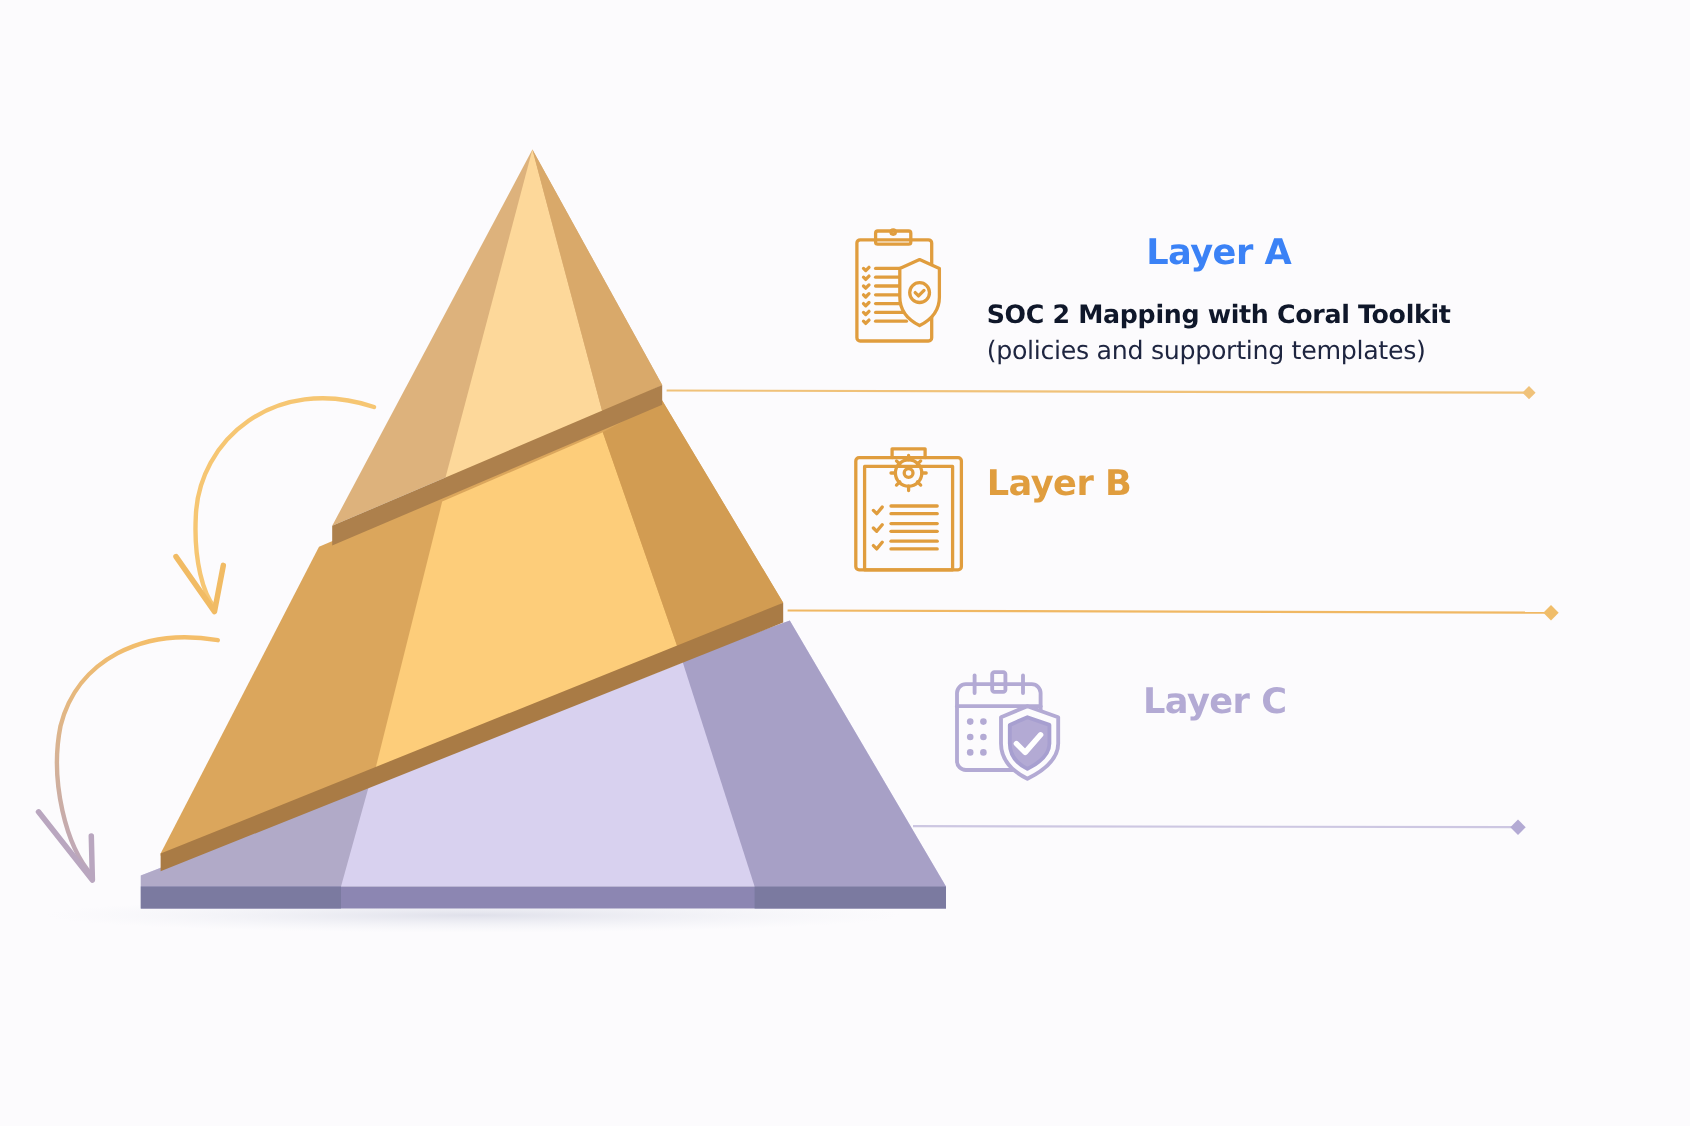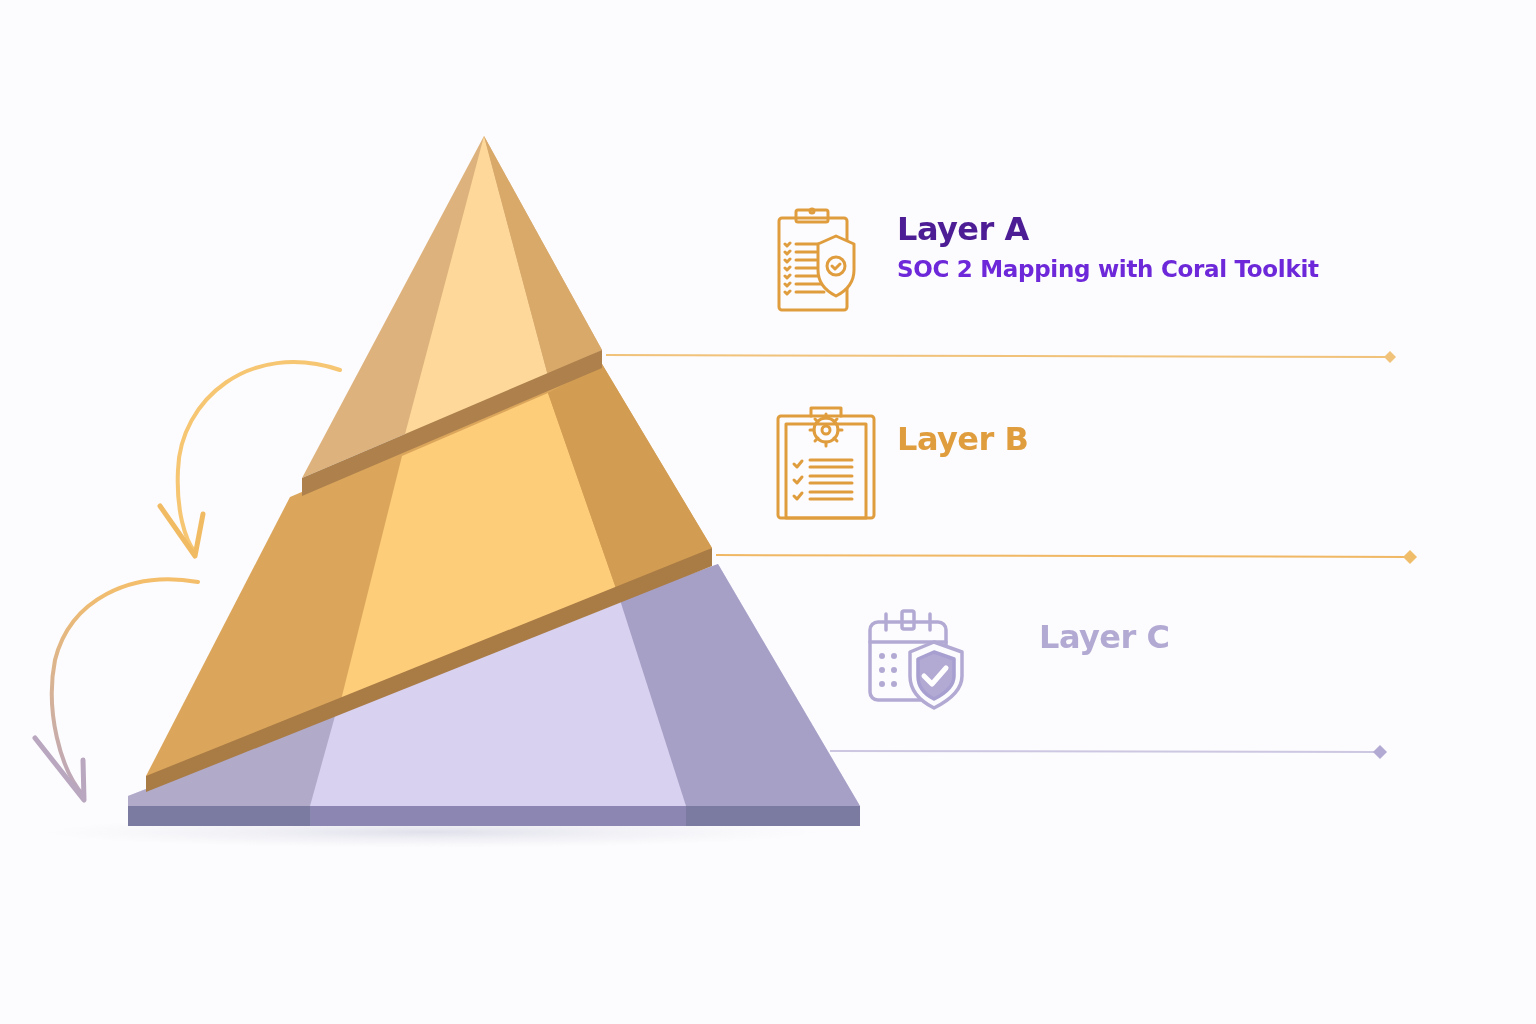--- a/index.html
+++ b/index.html
@@ -1,21 +1,21 @@
 <!DOCTYPE html>
 <html><head>
 <meta charset="utf-8">
 <style>
   html, body { margin:0; padding:0; }
   body { width:1536px; height:1024px; background:#fcfbfd; position:relative; overflow:hidden;
          font-family:"DejaVu Sans", sans-serif; }
   .stage { position:absolute; left:0; top:0; width:1536px; height:1024px; }
   .layer-block { position:absolute; }
   .layer-title { font-family:"DejaVu Sans", sans-serif; font-weight:bold; font-size:32px; letter-spacing:-0.5px; }
-  .layer-sub { font-weight:bold; font-size:23px; color:#6d28d9; margin-top:8px; letter-spacing:-0.3px; }
+  .layer-sub { font-weight:bold; font-size:23px; color:#0f172a; margin-top:26px; letter-spacing:-0.3px; }
   .layer-desc { font-size:23px; color:#1e2540; margin-top:6px; letter-spacing:-0.3px; }
   .layer-plain { font-size:23px; color:#1e2540; margin-top:14px; letter-spacing:-0.3px; }
   .icon { position:absolute; }
 </style>
 </head>
 <body>
 
 <div class="stage">
 
   <svg width="1536" height="1024" viewBox="0 0 1536 1024" style="position:absolute;left:0;top:0;">
@@ -98,22 +98,23 @@
       <line x1="20" y1="72" x2="48" y2="72"></line>
       <line x1="20" y1="80" x2="48" y2="80"></line>
       <line x1="20" y1="88" x2="48" y2="88"></line>
       <path d="M9,40 l2,2 l3,-3 M9,48 l2,2 l3,-3 M9,56 l2,2 l3,-3 M9,64 l2,2 l3,-3 M9,72 l2,2 l3,-3 M9,80 l2,2 l3,-3 M9,88 l2,2 l3,-3"></path>
       <path d="M70,32 L52,40 L52,66 C52,80 62,88 70,92 C78,88 88,80 88,66 L88,40 Z" fill="#fcfbfd" transform="translate(-10,0)"></path>
       <circle cx="60" cy="62" r="9"></circle>
       <path d="M56,62 l3,3 l5,-5"></path>
     </svg>
   </div>
   <div class="layer-block" style="left:897px;top:210px;">
-    <div class="layer-title" style="color:#4c1d95;">Layer A</div>
+    <div class="layer-title" style="color:#3b82f6;text-align:center;">Layer A</div>
     <div class="layer-sub">SOC 2 Mapping with Coral Toolkit</div>
+    <div class="layer-desc">(policies and supporting templates)</div>
   </div>
 
   <div class="icon" style="left:776px;top:402px;width:100px;height:120px;">
     <svg width="100" height="120" viewBox="0 0 100 120" fill="none" stroke="#e09d3e" stroke-width="3" stroke-linecap="round" stroke-linejoin="round">
       <rect x="2" y="14" width="96" height="102" rx="3"></rect>
       <rect x="10" y="22" width="80" height="94"></rect>
       <path d="M35,14 v-8 h30 v8"></path>
       <circle cx="50" cy="28" r="12"></circle>
       <circle cx="50" cy="28" r="4"></circle>
       <path d="M50,12 v4 M50,40 v4 M34,28 h4 M62,28 h4 M39,17 l3,3 M58,36 l3,3 M39,39 l3,-3 M58,20 l3,-3"></path>

